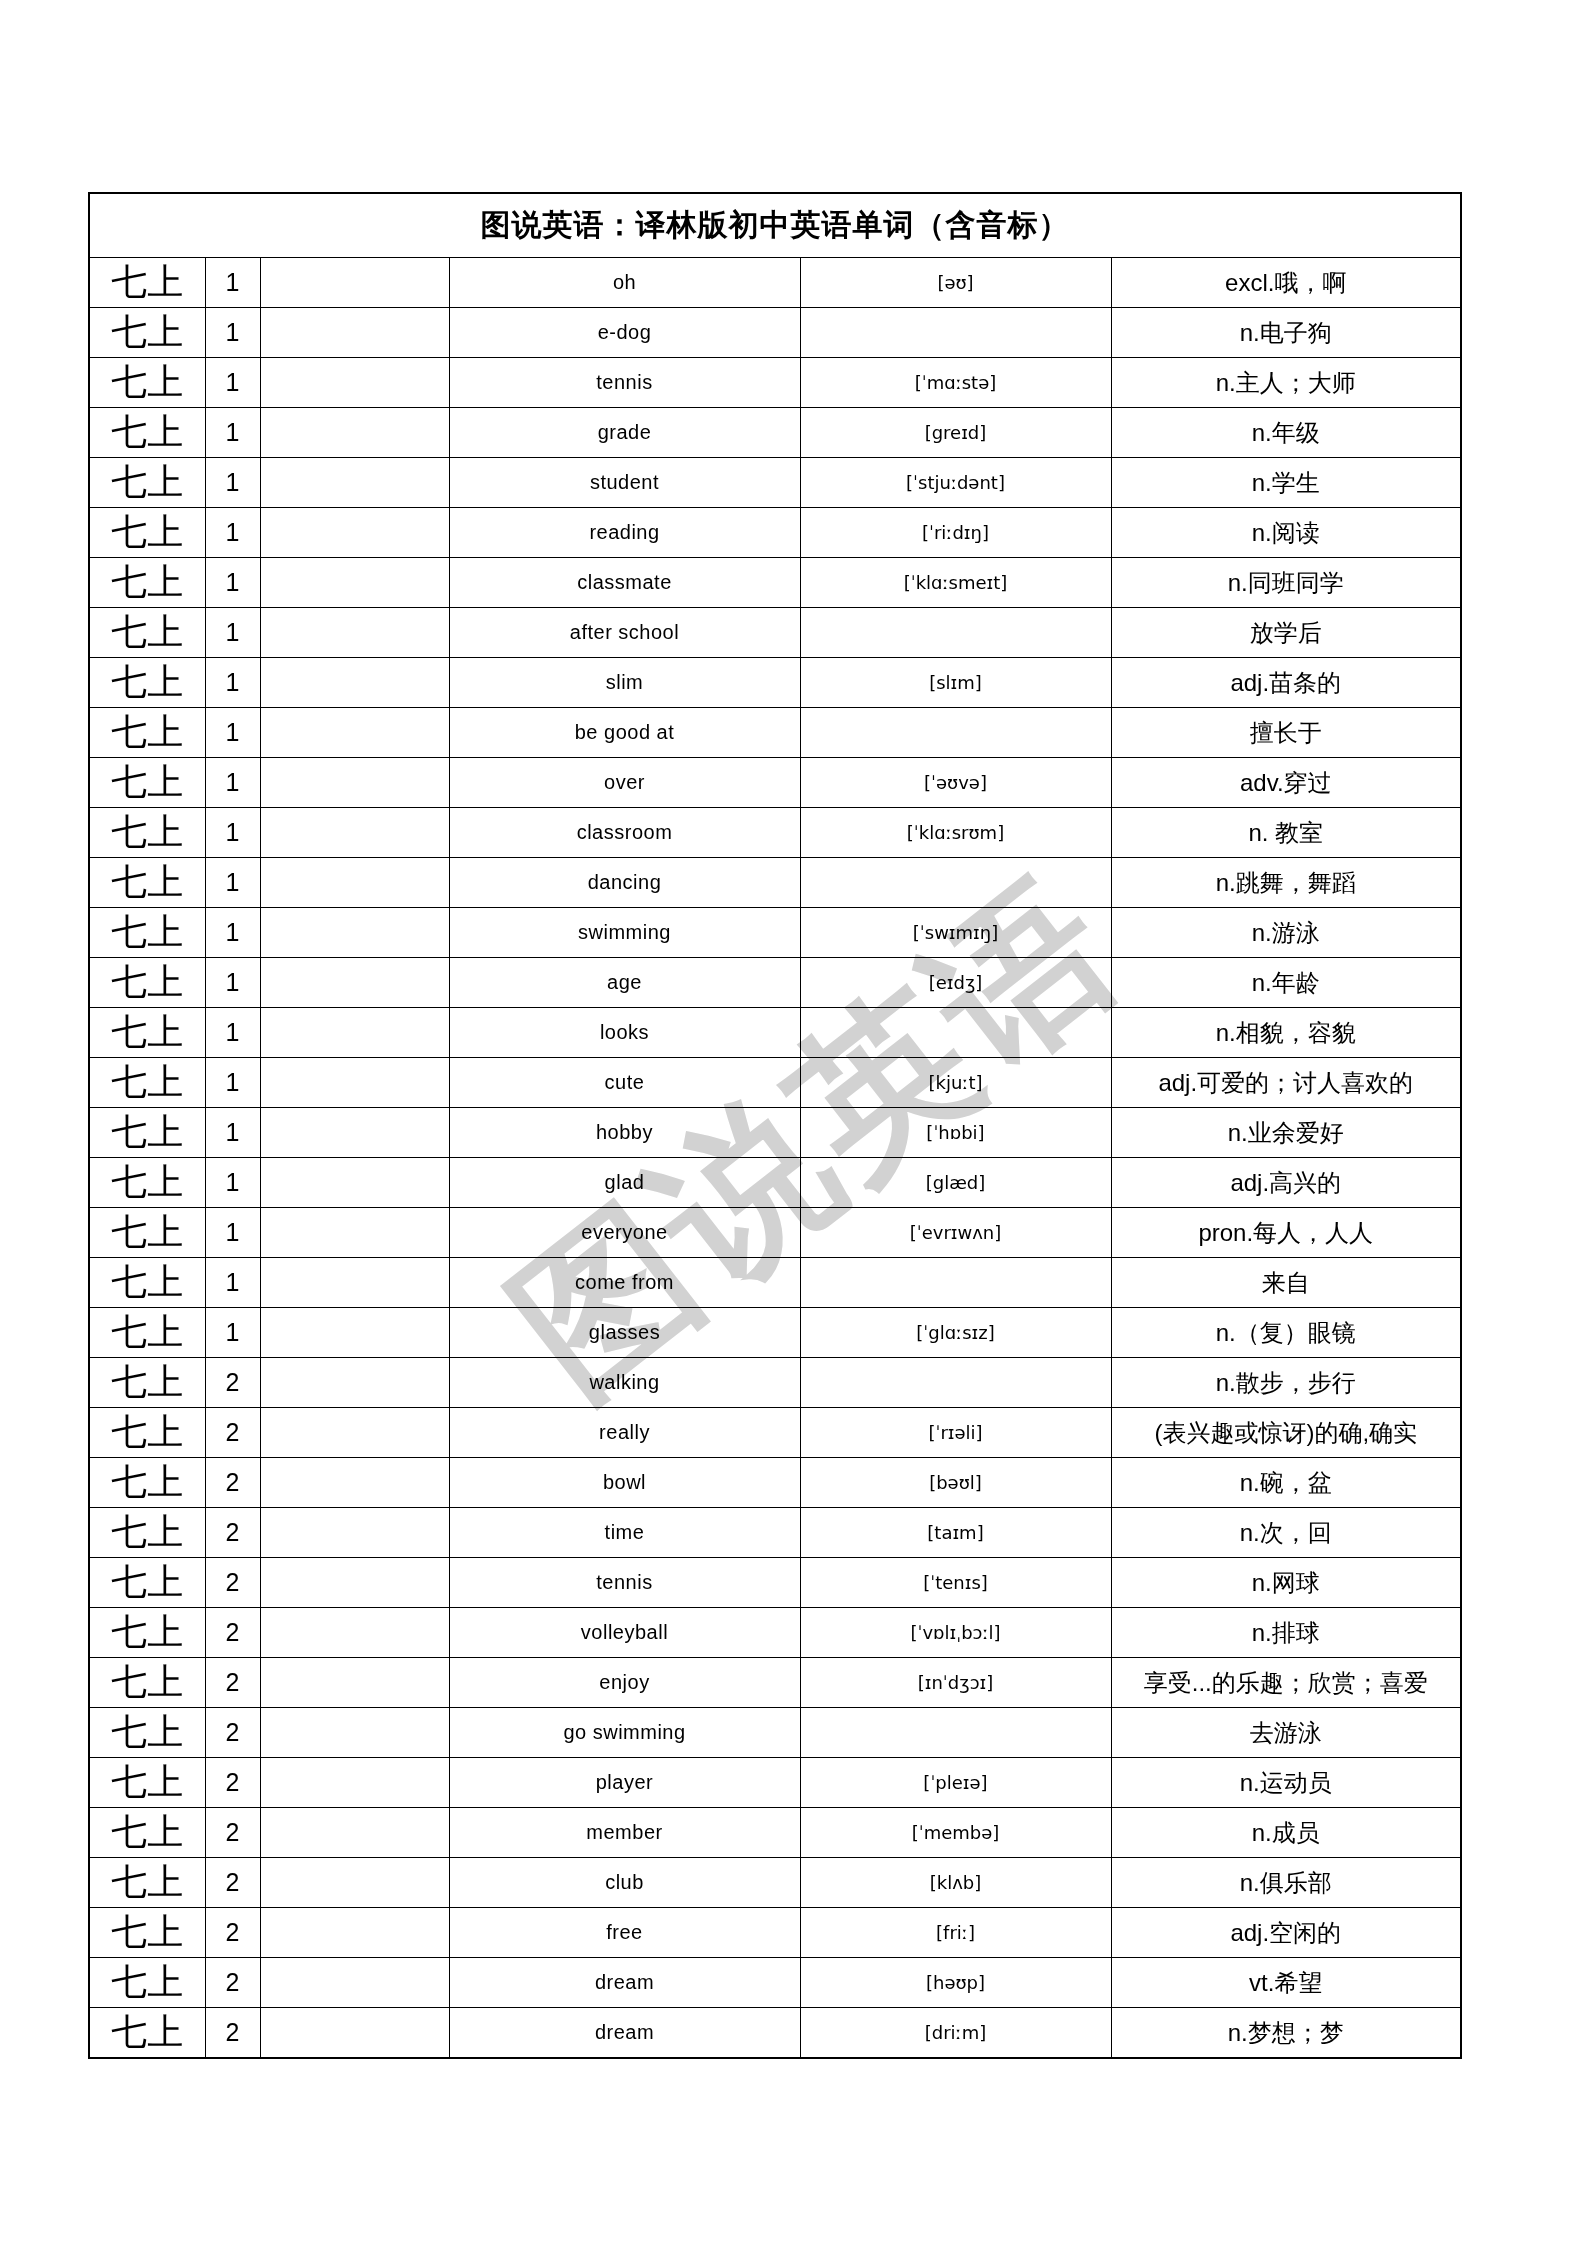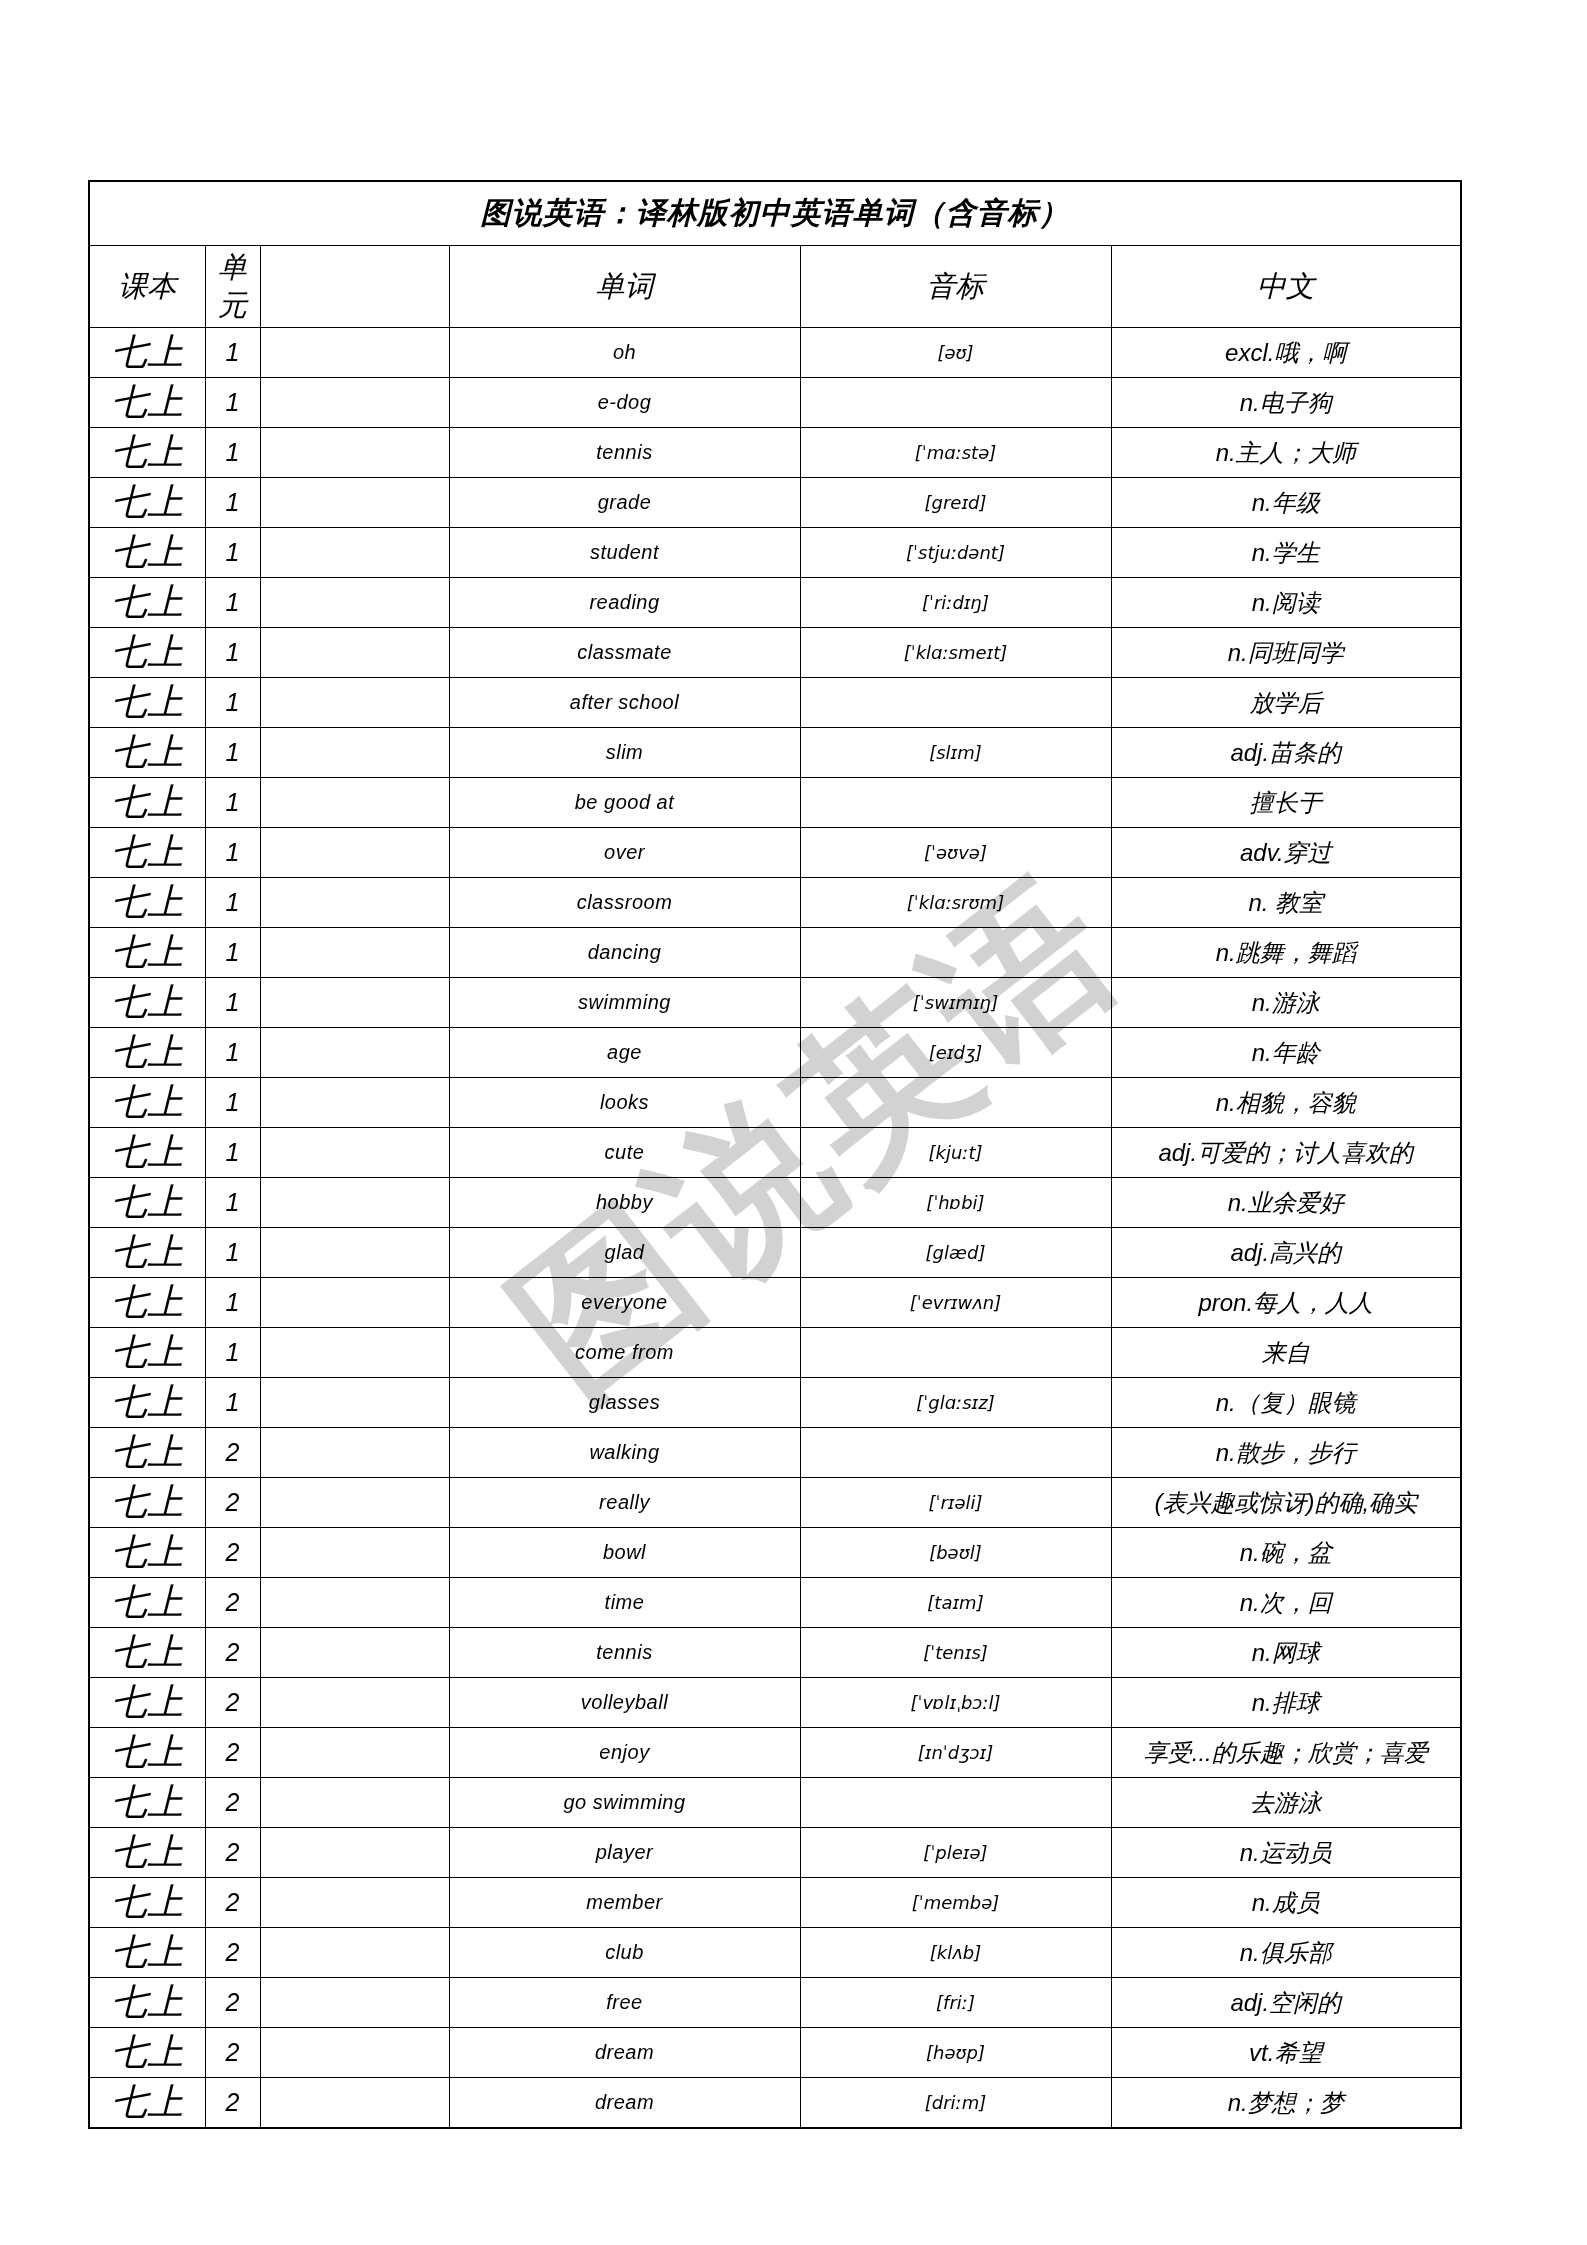--- a/index.html
+++ b/index.html
@@ -22,28 +22,27 @@
     letter-spacing:6px;
     color:#d2d2d2;
     transform:rotate(-38deg);
     transform-origin:center center;
     white-space:nowrap;
     z-index:0;
     user-select:none;
   }
   table.vocab {
     position:absolute;
-    left:88px; top:180px;
+    left:88px; top:192px;
     width:1372px;
     border-collapse:collapse;
     table-layout:fixed;
     z-index:1;
     background:transparent;
     border:2px solid #000;
-    font-style:italic;
   }
   table.vocab td, table.vocab th {
     border:1.5px solid #000;
     padding:0 4px;
     text-align:center;
     vertical-align:middle;
     overflow:hidden;
     background:transparent;
     font-weight:normal;
   }
@@ -90,28 +89,20 @@
       <col style="width:55px">
       <col style="width:189px">
       <col style="width:351px">
       <col style="width:311px">
       <col style="width:350px">
     </colgroup>
     <thead>
       <tr class="title-row">
         <td colspan="6">图说英语：译林版初中英语单词（含音标）</td>
       </tr>
-      <tr class="header-row">
-        <th>课本</th>
-        <th>单元</th>
-        <th></th>
-        <th>单词</th>
-        <th>音标</th>
-        <th>中文</th>
-      </tr>
     </thead>
     <tbody id="rows">
     <tr>
       <td class="c-book">七上</td>
       <td class="c-unit">1</td>
       <td class="c-extra"></td>
       <td class="c-word">oh</td>
       <td class="c-ipa">[əʊ]</td>
       <td class="c-cn">excl.哦，啊</td>
     </tr>

